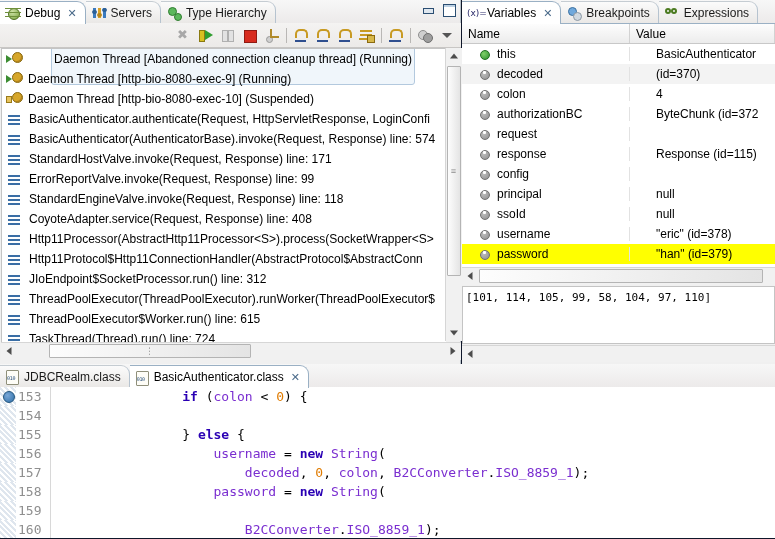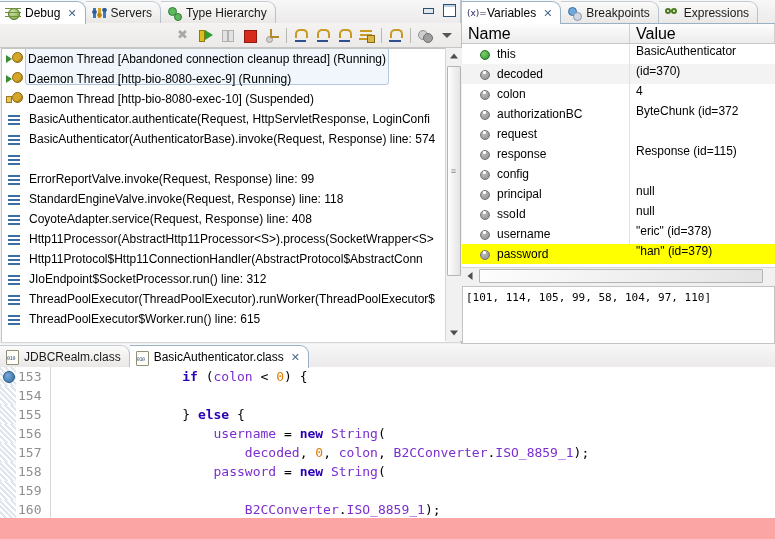--- a/index.html
+++ b/index.html
@@ -4,21 +4,21 @@
 <style>
   html, body {
     margin: 0; padding: 0;
     width: 775px; height: 539px;
     overflow: hidden;
     background: #ffffff;
     font-family: "Liberation Sans", sans-serif;
     font-size: 12px;
     color: #000000;
   }
-  #app { position: relative; width: 775px; height: 539px; background: #fca5a5; }
+  #app { position: relative; width: 775px; height: 539px; background: #0f172a; }
 
   
   .view { position: absolute; box-sizing: border-box; }
 
   .tabrow {
     position: relative;
     height: 23px;
     background: linear-gradient(to bottom, #f7f7f7 0%, #eceaea 100%);
     border-bottom: 1px solid #9ab0c4;
     display: flex;
@@ -84,21 +84,21 @@
 
   #debug-list {
     position: absolute; left: 1px; top: 48px; width: 444px; height: 293px;
     background: #fff; overflow: hidden; border-left: 1px solid #c4c4c4;
     border-top: 1px solid #c4c4c4;
   }
   .trow { display: flex; align-items: center; height: 20px; white-space: nowrap;
           font-size: 12px; }
   .trow .tlabel { line-height: 20px; padding: 0 3px; }
   .trow.selected .tlabel { border: 1px solid #b3c9de; background: #f0f6fb;
-          padding: 16px 2px; line-height: 18px; border-radius: 3px; }
+          padding: 16px 2px; line-height: 18px; border-radius: 3px; margin-left: 26px; }
   .trow.indent1 { padding-left: 4px; }
   .trow.indent0 { padding-left: 4px; }
 
   
   .ico { width: 16px; height: 16px; position: relative; flex: 0 0 16px;
          margin-right: 3px; }
   .ico-thread-run::before {
     content: ""; position: absolute; left: 0; top: 4px;
     border-left: 6px solid #3c8c32; border-top: 4px solid transparent;
     border-bottom: 4px solid transparent;
@@ -148,26 +148,26 @@
   .grip { position: absolute; left: 50%; top: 50%; transform: translate(-50%,-50%);
      color: #8a8a8a; font-size: 9px; letter-spacing: 1px; line-height: 1; }
 
   
   #vars-view { left: 462px; top: 0; width: 313px; height: 364px; background: #f0f0f0; }
   #vars-header {
     position: absolute; left: 0; top: 24px; width: 313px; height: 20px;
     background: linear-gradient(to bottom, #fdfdfd 0%, #ececec 100%);
     border-bottom: 1px solid #c8c8c8; display: flex; box-sizing: border-box;
   }
-  .vcolh { font-size: 16px; line-height: 20px; padding-left: 6px; box-sizing: border-box;
+  .vcolh { font-size: 12px; line-height: 20px; padding-left: 6px; box-sizing: border-box;
            border-right: 1px solid #d2d2d2; overflow: hidden; white-space: nowrap; }
   #vars-table { position: absolute; left: 0; top: 44px; width: 313px; height: 223px;
            background: #fff; overflow: hidden; }
-  .vrow { display: flex; height: 20px; white-space: nowrap;
-          font-size: 12px; box-sizing: border-box; }
+  .vrow { display: flex; height: 20px; align-items: center; white-space: nowrap;
+          font-size: 12px; box-sizing: border-box; gap: 20px; }
   .vrow.alt { background: #f3f3f3; }
   .vrow.hl { background: #ffff00; }
   .vname { width: 168px; display: flex; align-items: center; box-sizing: border-box;
            padding-left: 16px; overflow: hidden; border-right: 1px solid #e2e2e2; }
   .vval { flex: 1; padding-left: 6px; overflow: hidden; }
   .vico { width: 14px; height: 14px; flex: 0 0 14px; margin-right: 5px; position: relative; }
   .vico.obj::after { content: ""; position: absolute; left: 2px; top: 3px;
       width: 8px; height: 8px; border-radius: 50%;
       background: radial-gradient(circle at 35% 35%, #bdbdbd, #8e8e8e);
       border: 1px solid #6f6f6f; }
@@ -177,21 +177,21 @@
       width: 8px; height: 8px; border-radius: 50%;
       background: radial-gradient(circle at 35% 35%, #7fd16a, #2f8f2f);
       border: 1px solid #1f6f1f; }
 
   #vars-detail { position: absolute; left: 0; top: 286px; width: 313px; height: 58px;
       background: #fff; border: 1px solid #c4c4c4; box-sizing: border-box; }
   #vars-detail .dtext { font-family: "DejaVu Sans Mono", monospace; font-size: 11px;
       padding: 4px 3px; white-space: nowrap; }
 
   
-  #editor { left: 0; top: 344px; width: 706px; height: 174px; background: #fff; }
+  #editor { left: 0; top: 364px; width: 706px; height: 174px; background: #fff; }
   #editor-tabrow { position: absolute; left: 0; top: 0; width: 775px; height: 23px;
      background: linear-gradient(to bottom, #f7f7f7 0%, #eceaea 100%);
      border-bottom: 1px solid #9ab0c4; display: flex; align-items: flex-end; }
   #code-area { position: absolute; left: 0; top: 23px; width: 775px; height: 151px;
      background: #fff; overflow: hidden; }
   .cline { display: flex; height: 19px; align-items: center;
      font-family: "DejaVu Sans Mono", monospace; font-size: 13px; }
   .gutter-mark { width: 16px; height: 19px; flex: 0 0 16px;
      background: repeating-linear-gradient(45deg,#dfe6ee 0 2px,#ffffff 2px 4px); }
   .lnum { width: 34px; flex: 0 0 34px; text-align: left; color: #8f8f8f;
@@ -384,20 +384,21 @@
         <div class="trow indent1">
           <span class="ico-frame"></span>
           <span class="tlabel">BasicAuthenticator.authenticate(Request, HttpServletResponse, LoginConfi</span>
         </div>
         <div class="trow indent1">
           <span class="ico-frame"></span>
           <span class="tlabel">BasicAuthenticator(AuthenticatorBase).invoke(Request, Response) line: 574</span>
         </div>
         <div class="trow indent1">
           <span class="ico-frame"></span>
+          <span class="tlabel">StandardHostValve.invoke(Request, Response) line: 171</span>
         </div>
         <div class="trow indent1">
           <span class="ico-frame"></span>
           <span class="tlabel">ErrorReportValve.invoke(Request, Response) line: 99</span>
         </div>
         <div class="trow indent1">
           <span class="ico-frame"></span>
           <span class="tlabel">StandardEngineValve.invoke(Request, Response) line: 118</span>
         </div>
         <div class="trow indent1">
@@ -416,20 +417,24 @@
           <span class="ico-frame"></span>
           <span class="tlabel">JIoEndpoint$SocketProcessor.run() line: 312</span>
         </div>
         <div class="trow indent1">
           <span class="ico-frame"></span>
           <span class="tlabel">ThreadPoolExecutor(ThreadPoolExecutor).runWorker(ThreadPoolExecutor$</span>
         </div>
         <div class="trow indent1">
           <span class="ico-frame"></span>
           <span class="tlabel">ThreadPoolExecutor$Worker.run() line: 615</span>
+        </div>
+        <div class="trow indent1">
+          <span class="ico-frame"></span>
+          <span class="tlabel">TaskThread(Thread).run() line: 724</span>
         </div>
       </div>
 
     <div class="sb-v" id="debug-sbv" style="left:445px; top:48px; width:16px; height:293px;">
       <div class="sb-arrow" style="left:0; top:0;">
         <span class="arrow-tri arrow-up"></span>
       </div>
       <div class="sb-thumb v" style="top:18px; height:208px;">
         <span class="grip">≡</span>
       </div>

